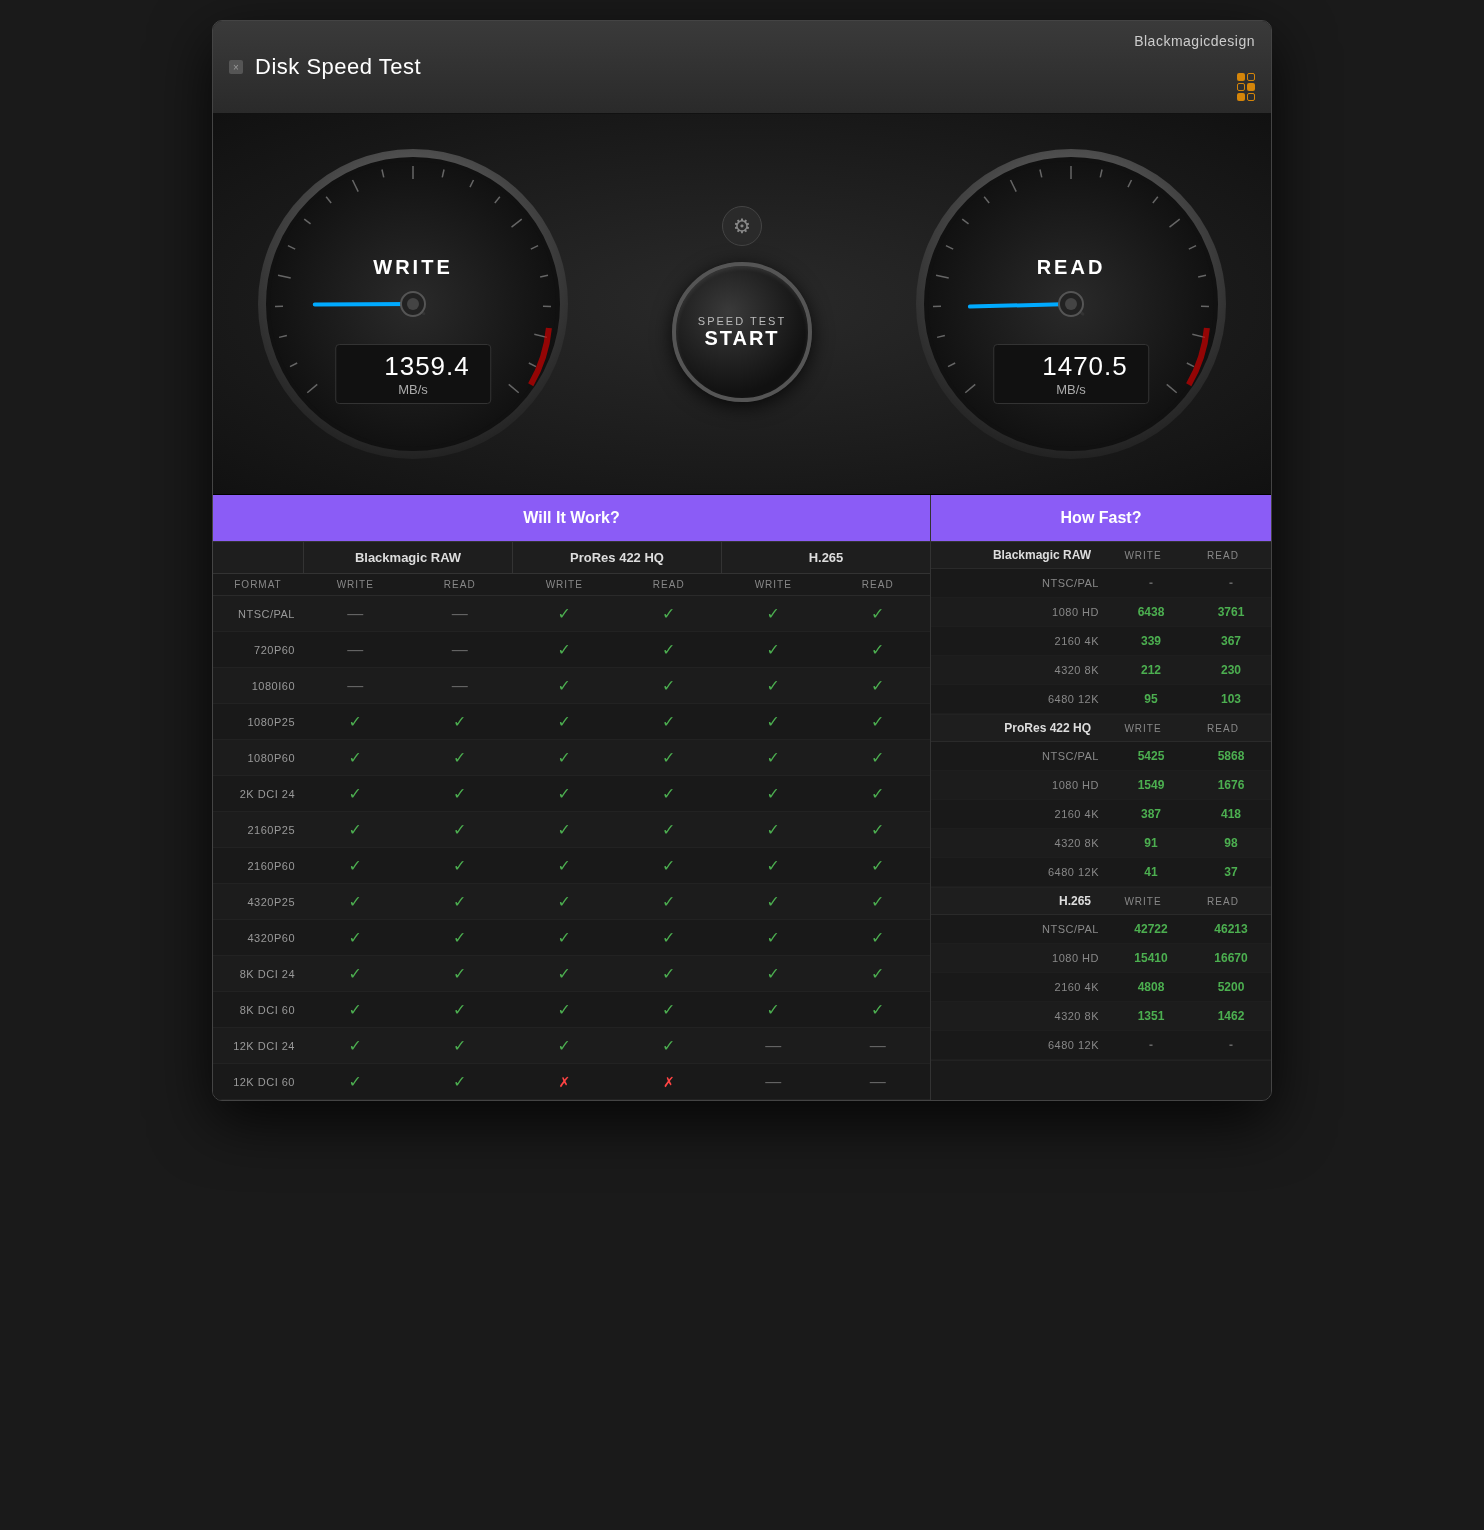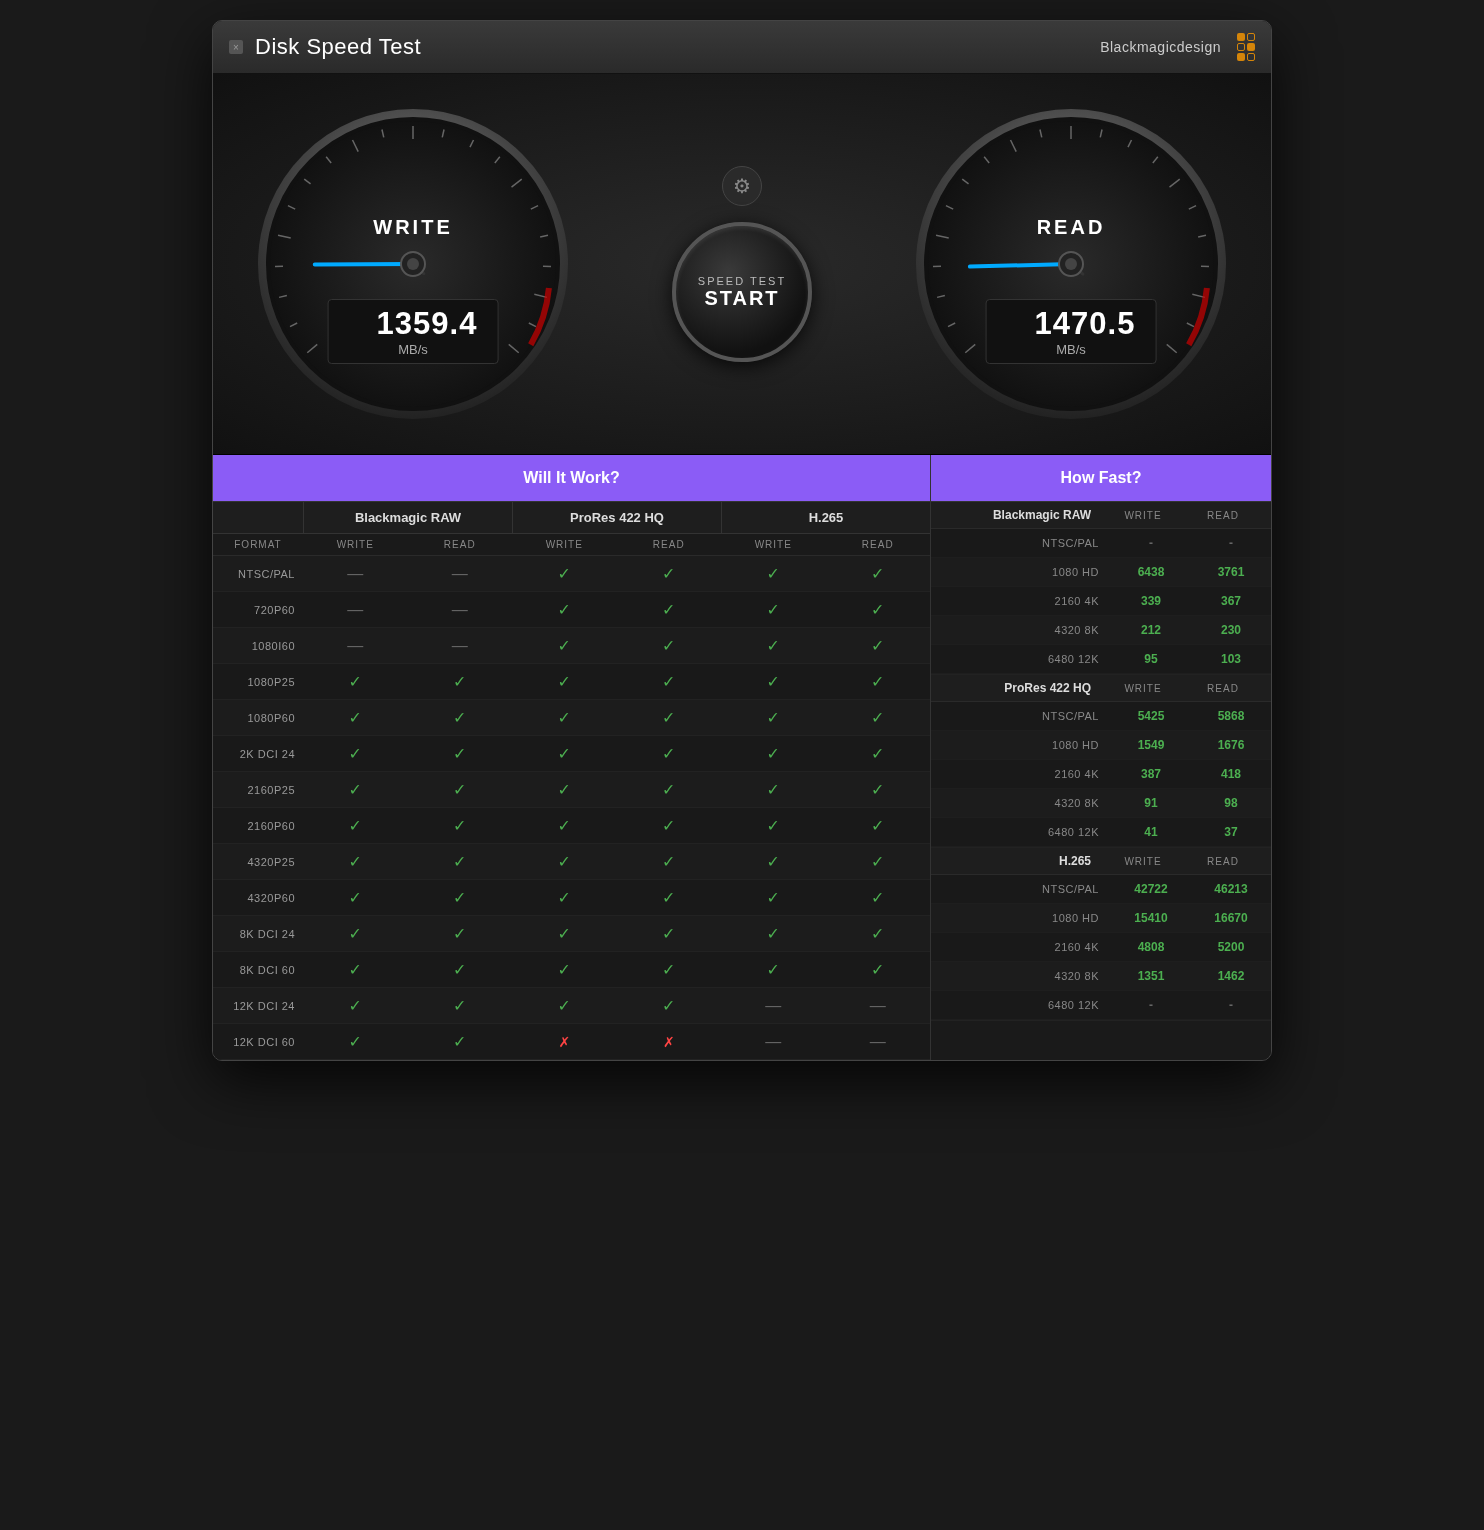--- a/index.html
+++ b/index.html
@@ -45,22 +45,23 @@
       color: #999;
     }
     .title-bar-title {
       color: #fff;
       font-size: 22px;
       font-weight: 300;
       letter-spacing: 0.5px;
     }
     .brand-logo {
       display: flex;
-      align-items: center;
-      gap: 16px;
+      align-items: flex-end;
+      gap: 24px;
+      flex-direction: column;
     }
     .brand-name {
       color: #ccc;
       font-size: 14px;
       font-weight: 300;
       letter-spacing: 0.5px;
     }
     .brand-icon {
       display: flex;
       flex-direction: column;
@@ -106,22 +107,22 @@
       transform: translateX(-50%);
       background: #111;
       border: 1px solid #333;
       border-radius: 4px;
       padding: 6px 20px;
       text-align: center;
       min-width: 130px;
     }
     .gauge-value {
       color: #fff;
-      font-size: 31px;
-      font-weight: 700;
+      font-size: 26px;
+      font-weight: 400;
       letter-spacing: 1px;
       display: block;
       margin-left: 28px;
     }
     .gauge-unit {
       color: #aaa;
       font-size: 13px;
       display: block;
     }
 

